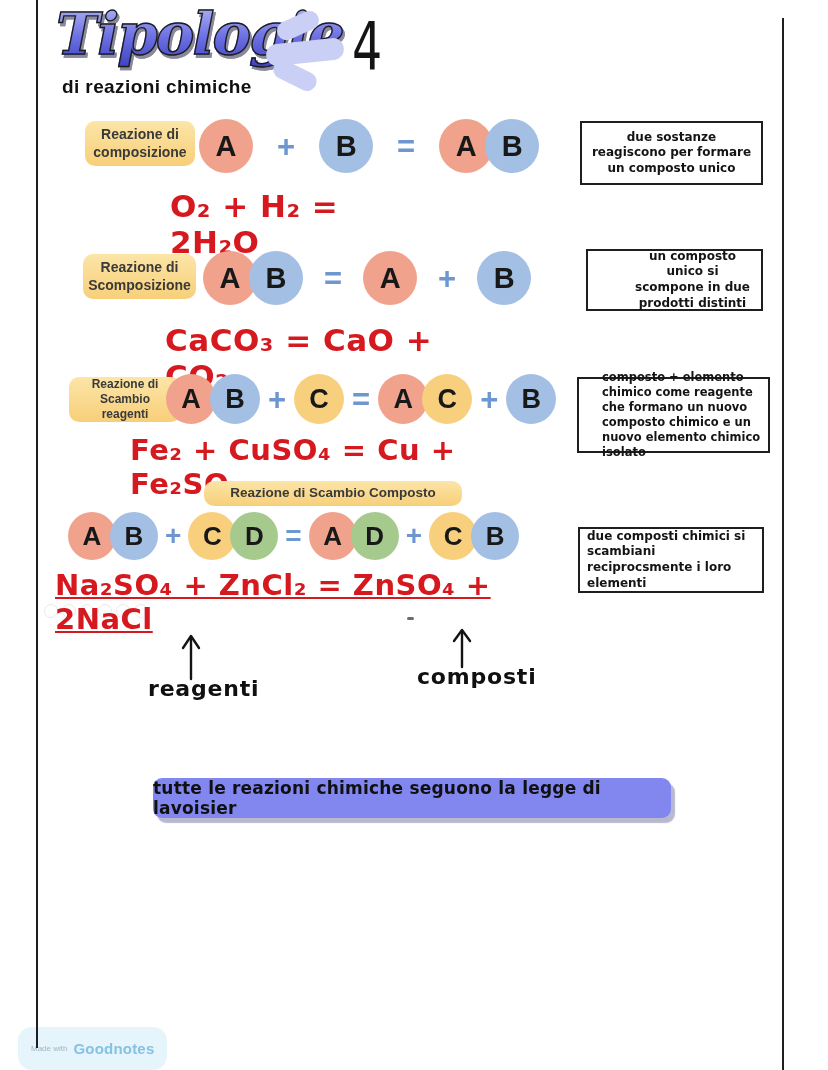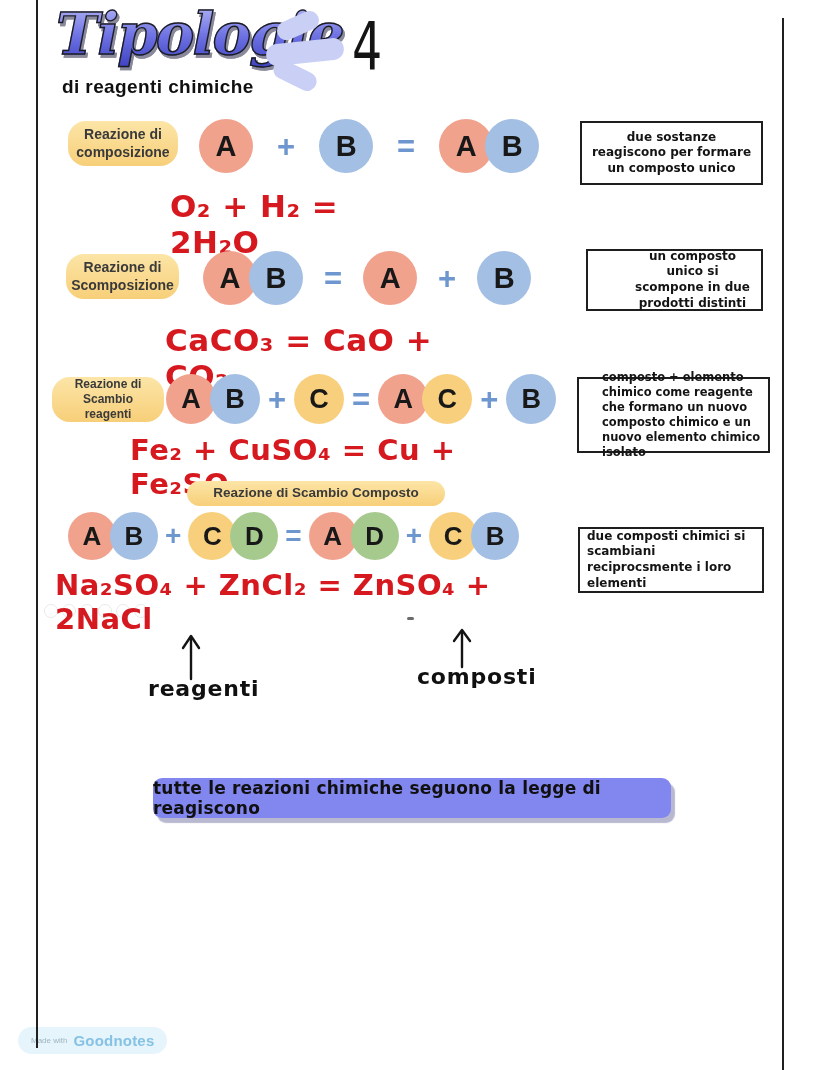--- a/index.html
+++ b/index.html
@@ -22,23 +22,23 @@
   .stroke1{left:276px;top:16px;width:44px;height:19px;transform:rotate(-24deg);}
   .stroke2{left:266px;top:41px;width:78px;height:22px;transform:rotate(-6deg);}
   .stroke3{left:272px;top:66px;width:46px;height:19px;transform:rotate(26deg);}
   .page-number{position:absolute;left:346px;top:8px;font-family:"DejaVu Sans",sans-serif;
          font-size:66px;font-weight:400;color:#141414;transform:scaleX(.72);}
   .subtitle{position:absolute;left:62px;top:76px;font-size:19px;font-weight:700;
          letter-spacing:.4px;color:#101010;}
 
   
   .label-box{position:absolute;background:linear-gradient(180deg,#fce5a7 0%,#f7cf79 100%);
-         border-radius:18px;display:flex;align-items:center;justify-content:center;
+         border-radius:10px;display:flex;align-items:center;justify-content:center;
          text-align:center;color:#3a3a3a;font-weight:600;box-sizing:border-box;padding:3px 6px;
-         line-height:1.25;}
+         line-height:1.25;margin-left:17px;}
   .lb1{left:68px;top:121px;width:110px;height:45px;font-size:14px;}
   .lb2{left:66px;top:254px;width:113px;height:45px;font-size:14px;}
   .lb3{left:52px;top:377px;width:112px;height:45px;font-size:12px;}
   .lb4{left:187px;top:481px;width:258px;height:25px;font-size:13.5px;font-weight:600;}
 
   
   .diagram{position:absolute;display:flex;align-items:center;}
   .d1{left:199px;top:119px;gap:24px;}
   .d2{left:203px;top:251px;gap:21px;}
   .d3{left:166px;top:374px;gap:8px;}
@@ -52,21 +52,21 @@
   .d3 .mol-group .circle + .circle,.d4 .mol-group .circle + .circle{margin-left:-6px;}
   .op{font-size:31px;font-weight:700;color:var(--c-operator,#6f97cf);line-height:1;}
   .d4 .op{font-size:28px;}
 
   
   .formula{position:absolute;font-family:"DejaVu Sans",sans-serif;
          font-weight:700;color:var(--c-formula_red,#d6181f);letter-spacing:.5px;}
   .f1{left:170px;top:188px;width:260px;font-size:31px;}
   .f2{left:165px;top:322px;width:340px;font-size:31px;}
   .f3{left:130px;top:433px;width:395px;font-size:29px;}
-  .f4{left:55px;top:568px;width:485px;font-size:29px;}
+  .f4{left:55px;top:568px;width:485px;font-size:29px;text-decoration:underline;}
 
   
   .note-box{position:absolute;border:2px solid #1e1e1e;background:#fff;box-sizing:border-box;
          font-family:"DejaVu Sans",sans-serif;font-size:12px;font-weight:700;color:#141414;
          line-height:1.3;padding:5px 7px;display:flex;align-items:center;}
   .note-box span{width:100%;}
   .n1{left:580px;top:121px;width:183px;height:64px;text-align:center;}
   .n2{left:586px;top:249px;width:177px;height:62px;text-align:center;padding-left:43px;}
   .n3{left:577px;top:377px;width:193px;height:76px;text-align:left;font-size:11.5px;padding-left:23px;}
   .n4{left:578px;top:527px;width:186px;height:66px;text-align:left;}
@@ -84,39 +84,39 @@
 
   
   .banner{position:absolute;left:153px;top:778px;width:518px;height:40px;
          background:var(--c-banner_purple,#8286ef);border-radius:9px;
          box-shadow:4px 5px 1px rgba(125,128,170,.55);
          display:flex;align-items:center;justify-content:center;
          font-family:"DejaVu Sans",sans-serif;font-size:17px;font-weight:700;color:#101010;
          letter-spacing:.2px;}
 
   
-  .watermark{position:absolute;left:18px;top:1027px;height:27px;padding:0 13px;border-radius:14px;
+  .watermark{position:absolute;left:18px;top:1027px;height:27px;padding:8px 13px;border-radius:14px;
          background:rgba(214,236,248,.6);display:flex;align-items:center;gap:6px;}
   .wm-prefix{font-size:8px;color:#9fb6c3;font-weight:400;}
   .wm-brand{font-size:15px;color:var(--c-goodnotes_blue,#85c2e4);font-weight:600;letter-spacing:.2px;}
 </style>
 </head>
 <body>
 
 <div class="page">
 
   <div class="margin-line margin-left"></div>
   <div class="margin-line margin-right"></div>
 
   <div class="title">Tipologie</div>
   <div class="stroke stroke1"></div>
   <div class="stroke stroke2"></div>
   <div class="stroke stroke3"></div>
   <div class="page-number">4</div>
-  <div class="subtitle">di reagenti chimiche</div>
+  <div class="subtitle">di reazioni chimiche</div>
 
   <div class="label-box lb1">Reazione di composizione</div>
   <div class="diagram d1">
       <span class="circle" style="background: var(--c-salmon);">A</span>
       <span class="op">+</span>
       <span class="circle" style="background: var(--c-blue);">B</span>
       <span class="op">=</span>
       <span class="mol-group">
         <span class="circle" style="background: var(--c-salmon);">A</span>
         <span class="circle" style="background: var(--c-blue);">B</span>
@@ -210,20 +210,20 @@
   <div class="hand-label" style="left:148px;top:676px;">reagenti</div>
 
   <div class="arrow" style="left:447px;top:625px;">
     <svg width="30" height="44" viewBox="0 0 30 44">
       <line x1="15" y1="42" x2="15" y2="7" stroke="#141414" stroke-width="2.4" stroke-linecap="round"></line>
       <polyline points="7,16 15,5 23,16" fill="none" stroke="#141414" stroke-width="2.4" stroke-linecap="round" stroke-linejoin="round"></polyline>
     </svg>
   </div>
   <div class="hand-label" style="left:417px;top:664px;">composti</div>
 
-  <div class="banner">tutte le reazioni chimiche seguono la legge di reagiscono</div>
+  <div class="banner">tutte le reazioni chimiche seguono la legge di lavoisier</div>
 
   <div class="watermark">
     <span class="wm-prefix">Made with</span>
     <span class="wm-brand">Goodnotes</span>
   </div>
 
 </div>
 
 </body></html>

